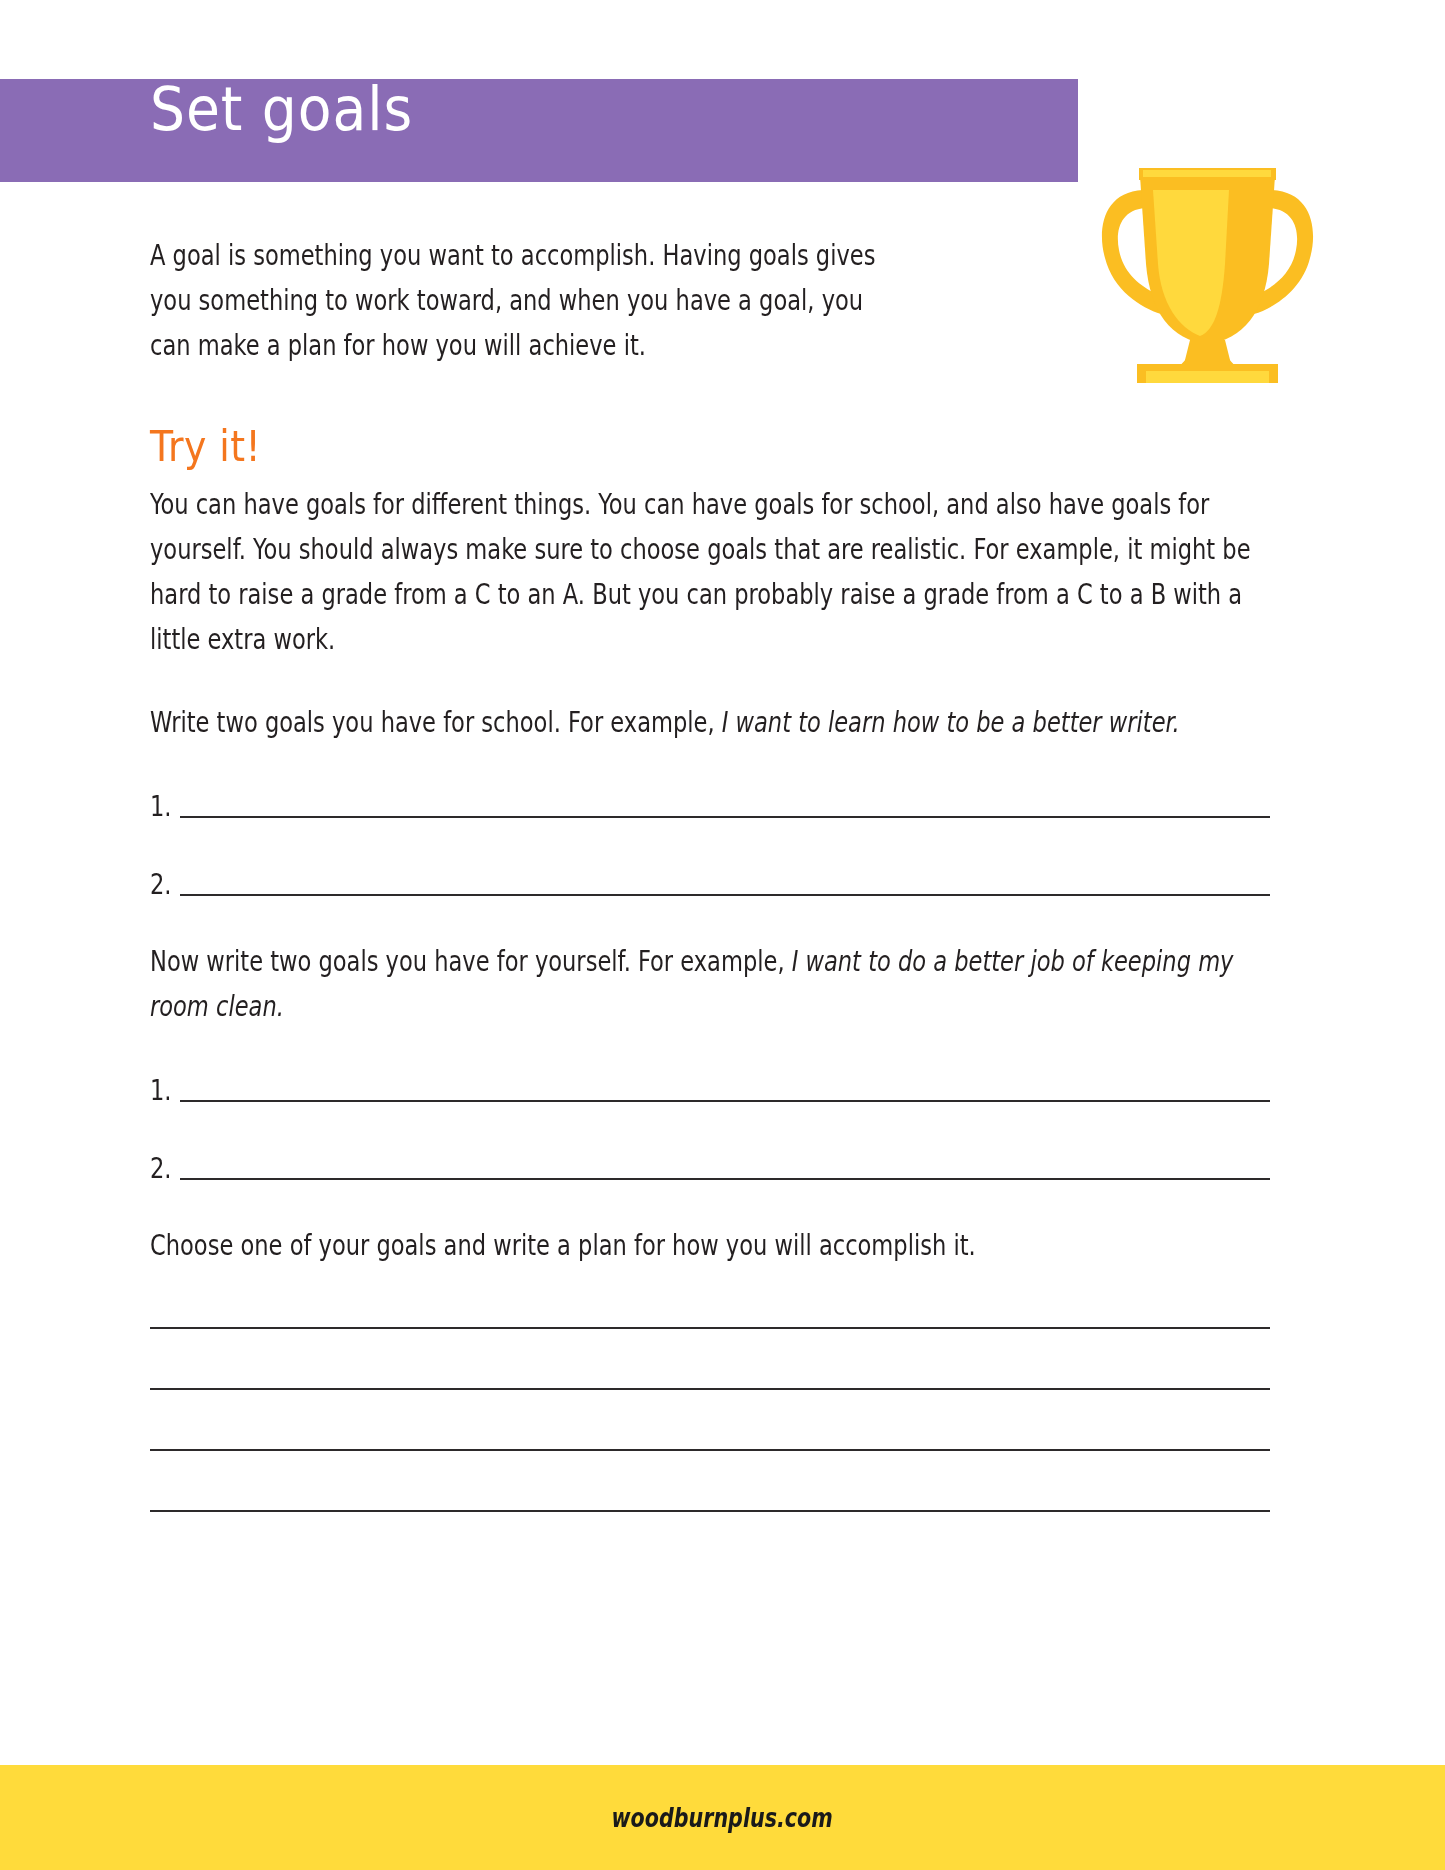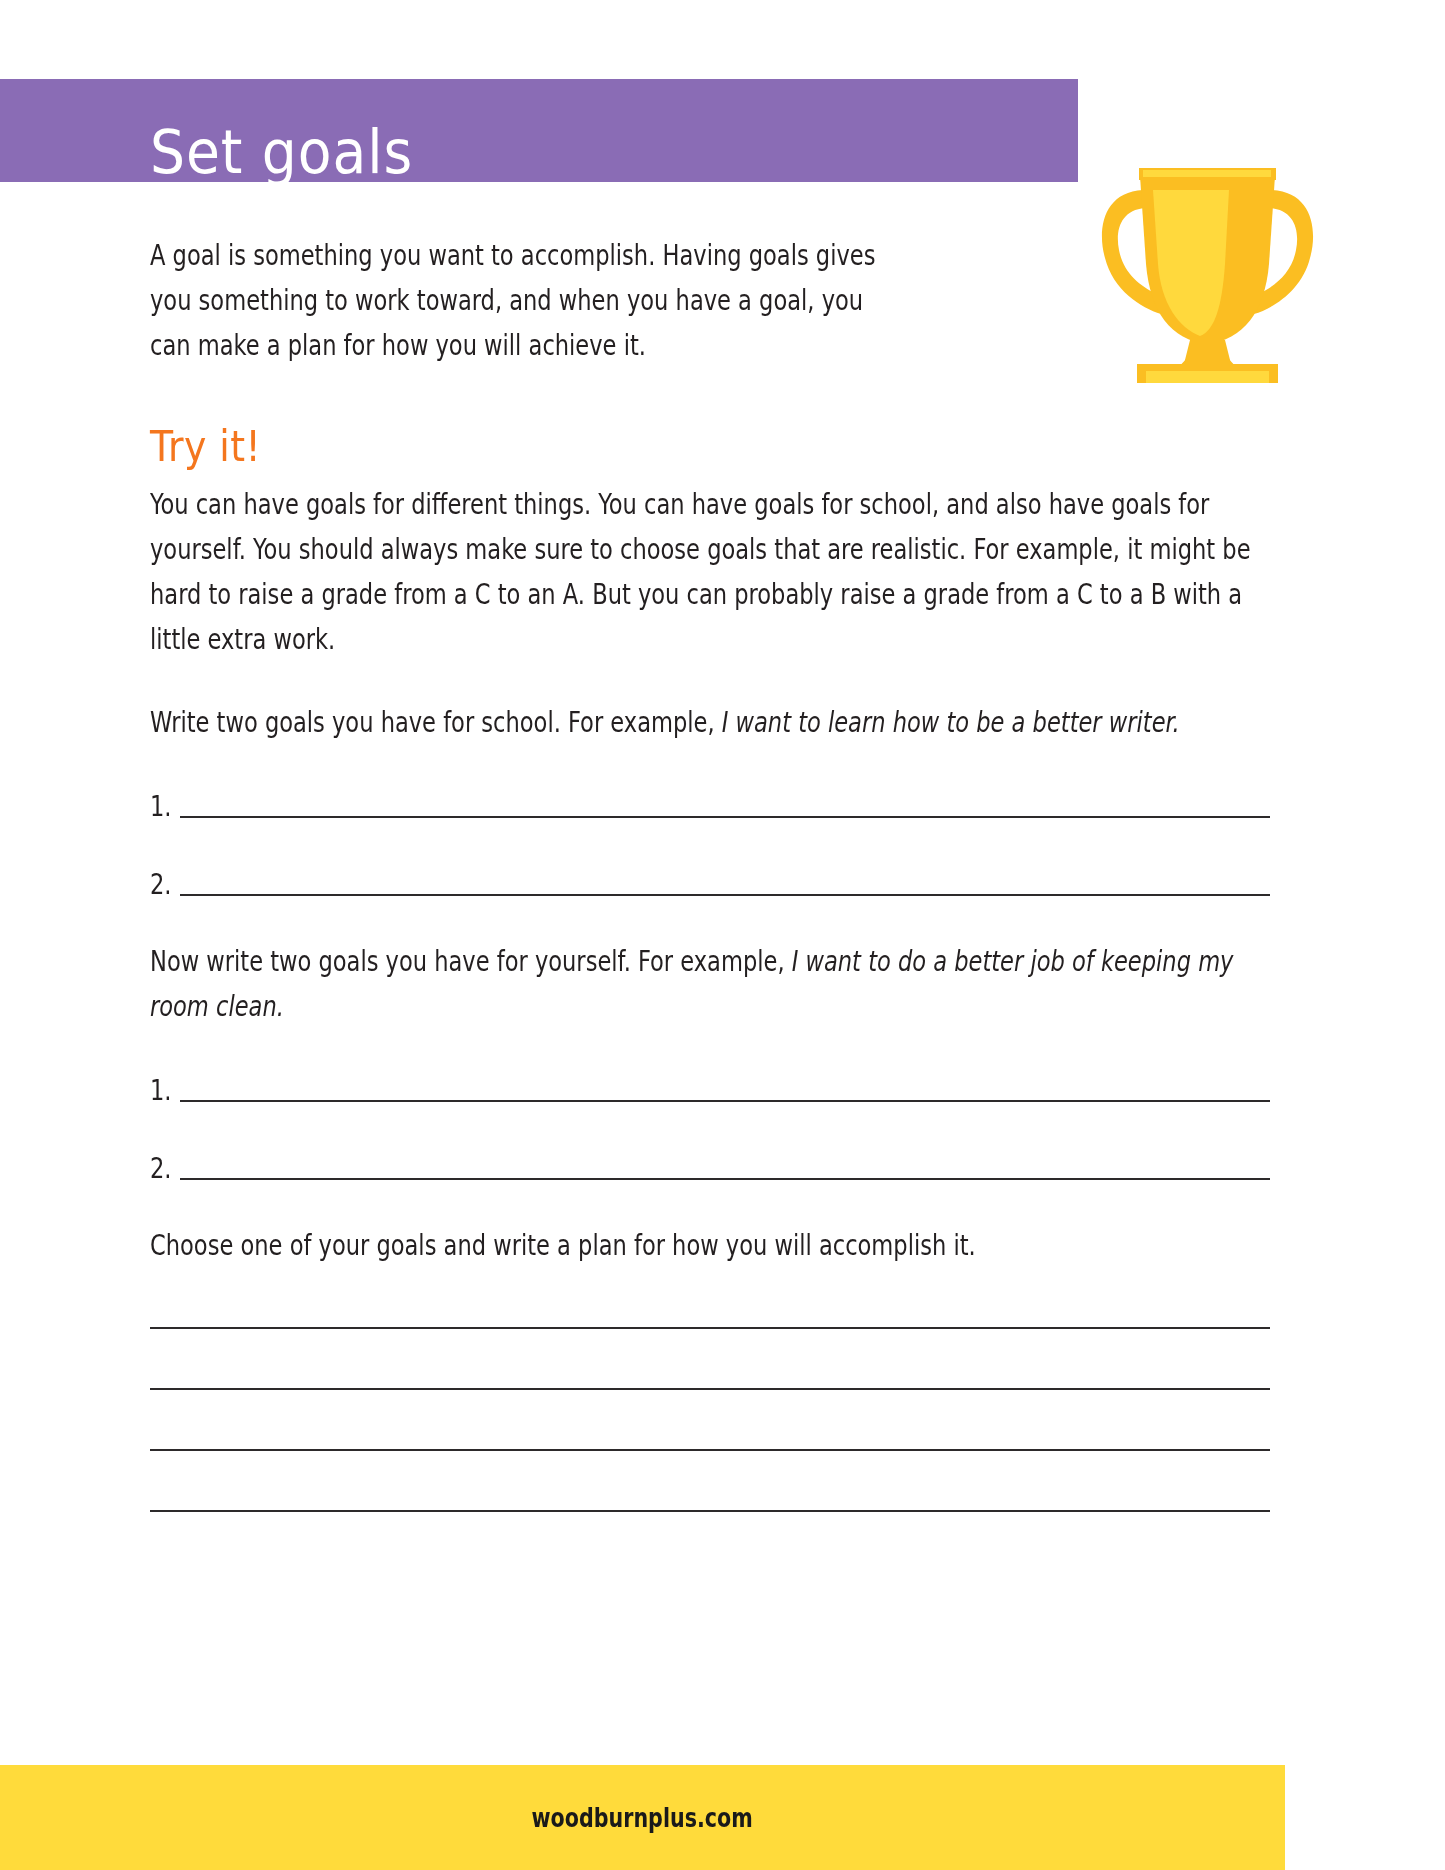--- a/index.html
+++ b/index.html
@@ -23,21 +23,21 @@
 
   
   .header-band {
     position: absolute;
     left: 0;
     top: 79px;
     width: 1078px;
     height: 103px;
     background: #8a6cb5;
     display: flex;
-    align-items: flex-end;
+    align-items: flex-start;
   }
 
   .header-title {
     margin-left: 150px;
     color: #ffffff;
     font-family: "DejaVu Sans", sans-serif;
     font-size: 60px;
     font-weight: 400;
     letter-spacing: 1px;
     line-height: 1;
@@ -135,26 +135,27 @@
 
   .writing-lines {
     margin-top: 42px;
   }
 
   
   .footer-band {
     position: absolute;
     left: 0;
     bottom: 0;
-    width: 1285px;
+    width: 1445px;
     height: 105px;
     background: #ffdb3b;
     display: flex;
     align-items: center;
     justify-content: center;
+    font-style: italic;
   }
 
   .footer-text {
     font-family: "DejaVu Sans Condensed", "Liberation Sans Narrow", "Liberation Sans", sans-serif;
     font-stretch: condensed;
     font-weight: bold;
     font-size: 27px;
     color: #1a1a1a;
     transform: scaleX(0.85);
   }

